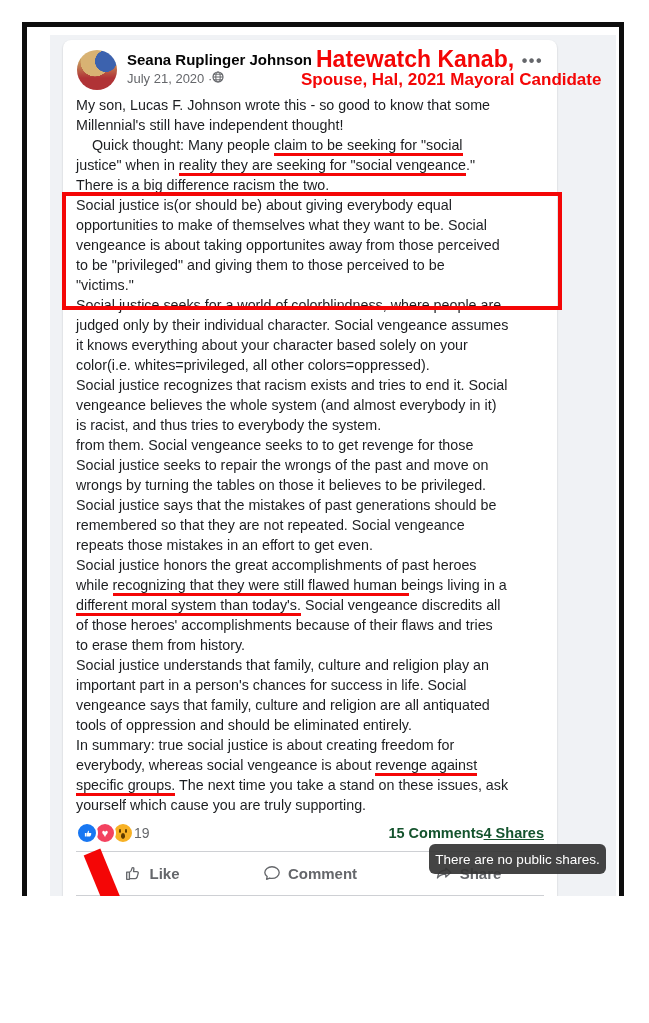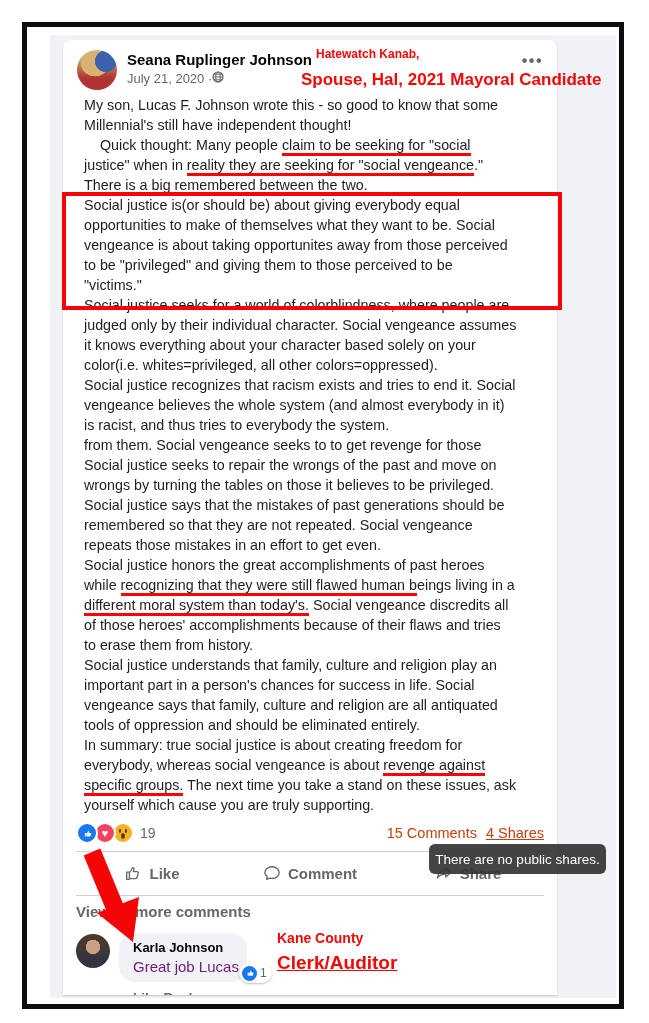--- a/index.html
+++ b/index.html
@@ -1,52 +1,52 @@
 <!DOCTYPE html>
 <html><head>
 <meta charset="utf-8">
 <style>
   html,body{margin:0;padding:0;background:#ffffff;}
-  #canvas{position:relative;width:649px;height:1023px;background:#ffffff;overflow:hidden;
+  #canvas{position:relative;width:649px;height:896px;background:#ffffff;overflow:hidden;
           font-family:"Liberation Sans",sans-serif;}
   
   .frame{position:absolute;left:22px;top:22px;width:602px;height:987px;border:5px solid #0d0d0d;
          box-sizing:border-box;background:#ffffff;}
   .fb-bg{position:absolute;left:50px;top:35px;width:566px;height:963px;background:#f0f2f5;}
   .card{position:absolute;left:63px;top:40px;width:494px;height:955px;background:#ffffff;
         border-radius:8px 8px 0 0;box-shadow:0 1px 2px rgba(0,0,0,.2);overflow:hidden;}
 
   
   .avatar{position:absolute;left:14px;top:10px;width:40px;height:40px;border-radius:50%;
           background:radial-gradient(circle at 72% 28%,#3c62ae 0 26%,rgba(0,0,0,0) 27%),
                      radial-gradient(circle at 45% 30%,#d8b273 0 40%,rgba(0,0,0,0) 41%),
                      linear-gradient(180deg,#c9a05e 25%,#b03336 70%);}
   .author{position:absolute;left:64px;top:11px;font-size:15px;font-weight:bold;color:#050505;}
   .dateline{position:absolute;left:64px;top:31px;font-size:13px;color:#65676b;display:flex;align-items:center;}
   .more-btn{position:absolute;right:14px;top:12px;color:#65676b;font-size:16px;font-weight:bold;
             letter-spacing:1.5px;cursor:pointer;}
   .globe{display:inline-block;vertical-align:-2px;}
 
   
-  .post-body{position:absolute;left:21px;top:55px;width:470px;font-size:14.3px;color:#1c1e21;}
+  .post-body{position:absolute;left:13px;top:55px;width:470px;font-size:14.3px;color:#1c1e21;}
   .post-line{height:20px;line-height:20px;white-space:pre;}
   .ru{border-bottom:3px solid #f40606;}
 
   
   .engagement{position:absolute;left:13px;top:782px;width:468px;height:22px;display:flex;align-items:center;}
   .rx{width:18px;height:18px;border-radius:50%;border:2px solid #fff;box-sizing:content-box;
       margin-right:-4px;display:flex;align-items:center;justify-content:center;position:relative;}
   .rx-like{background:#1877f2;z-index:3;}
   .rx-love{background:#f3425f;z-index:2;}
   .rx-wow{background:#f7b125;z-index:1;}
   .rx-love span{color:#fff;font-size:11px;line-height:1;}
   .wow-eye{position:absolute;width:2.5px;height:3.5px;border-radius:50%;background:#5c3a00;top:5px;}
   .wow-mouth{position:absolute;width:4.5px;height:6px;border-radius:50%;background:#5c3a00;top:9px;left:6.7px;}
-  .rx-count{margin-left:10px;font-size:14px;color:#65676b;}
-  .eng-right{margin-left:auto;font-size:14.5px;color:#c2410c;display:flex;gap:9px;align-items:center;}
+  .rx-count{margin-left:4px;font-size:14px;color:#65676b;}
+  .eng-right{margin-left:auto;font-size:14.5px;color:#14532d;display:flex;align-items:center;font-weight:bold;}
   .shares-link{text-decoration:underline;cursor:pointer;}
 
   .divider{position:absolute;left:13px;width:468px;border-top:1px solid #ced0d4;}
 
   
   .actions{position:absolute;left:10px;top:815px;width:474px;height:36px;display:flex;}
   .action-btn{flex:1;display:flex;align-items:center;justify-content:center;gap:7px;
               color:#65676b;font-size:15px;font-weight:bold;cursor:pointer;border-radius:4px;}
   .action-btn svg{display:block;}
 
@@ -61,21 +61,21 @@
   .c-text{position:absolute;left:70px;top:918px;font-size:15px;color:#701a75;}
   .c-badge{position:absolute;left:176px;top:923px;height:20px;padding:2px 3px;background:#fff;border-radius:11px;
            box-shadow:0 1px 2px rgba(0,0,0,.25);display:flex;align-items:center;gap:3px;box-sizing:border-box;}
   .c-badge .mini-like{width:15px;height:15px;border-radius:50%;background:#1877f2;display:flex;
                       align-items:center;justify-content:center;}
   .c-badge .n{font-size:12px;color:#65676b;padding-right:2px;}
   .c-footer{position:absolute;left:70px;top:950px;font-size:13px;font-weight:bold;color:#65676b;letter-spacing:.2px;}
 
   
   .ann{position:absolute;color:#f40606;font-weight:bold;z-index:10;line-height:1;}
-  .ann-h1{left:316px;top:48px;font-size:12px;text-align:right;}
+  .ann-h1{left:316px;top:48px;font-size:23px;text-align:right;}
   .ann-h2{left:301px;top:71px;font-size:17px;}
   .ann-c1{left:277px;top:931px;font-size:14px;}
   .ann-c2{left:277px;top:953px;font-size:19px;text-decoration:underline;}
   .red-box{position:absolute;left:62px;top:192px;width:492px;height:110px;border:4px solid #f40606;
            z-index:9;pointer-events:none;}
   .arrow-svg{position:absolute;left:0;top:0;z-index:11;pointer-events:none;}
 
   
   .tooltip{position:absolute;left:429px;top:844px;width:177px;height:30px;background:rgba(52,52,52,.92);
            border-radius:6px;color:#fff;font-size:13.5px;display:flex;align-items:center;
@@ -104,21 +104,21 @@
           </svg>
       </span>
     </div>
     <div class="more-btn">•••</div>
 
     <div class="post-body">
         <div class="post-line"><span>My son, Lucas F. Johnson wrote this - so good to know that some</span></div>
         <div class="post-line"><span>Millennial's still have independent thought!</span></div>
         <div class="post-line"><span>    Quick thought: Many people </span><span class="ru">claim to be seeking for "social</span></div>
         <div class="post-line"><span>justice" when in </span><span class="ru">reality they are seeking for "social vengeance</span><span>."</span></div>
-        <div class="post-line"><span>There is a big remembered between the two.</span></div>
+        <div class="post-line"><span>There is a big difference racism the two.</span></div>
         <div class="post-line"><span>Social justice is(or should be) about giving everybody equal</span></div>
         <div class="post-line"><span>opportunities to make of themselves what they want to be. Social</span></div>
         <div class="post-line"><span>vengeance is about taking opportunites away from those perceived</span></div>
         <div class="post-line"><span>to be "privileged" and giving them to those perceived to be</span></div>
         <div class="post-line"><span>"victims."</span></div>
         <div class="post-line"><span>Social justice seeks for a world of colorblindness, where people are</span></div>
         <div class="post-line"><span>judged only by their individual character. Social vengeance assumes</span></div>
         <div class="post-line"><span>it knows everything about your character based solely on your</span></div>
         <div class="post-line"><span>color(i.e. whites=privileged, all other colors=oppressed).</span></div>
         <div class="post-line"><span>Social justice recognizes that racism exists and tries to end it. Social</span></div>

